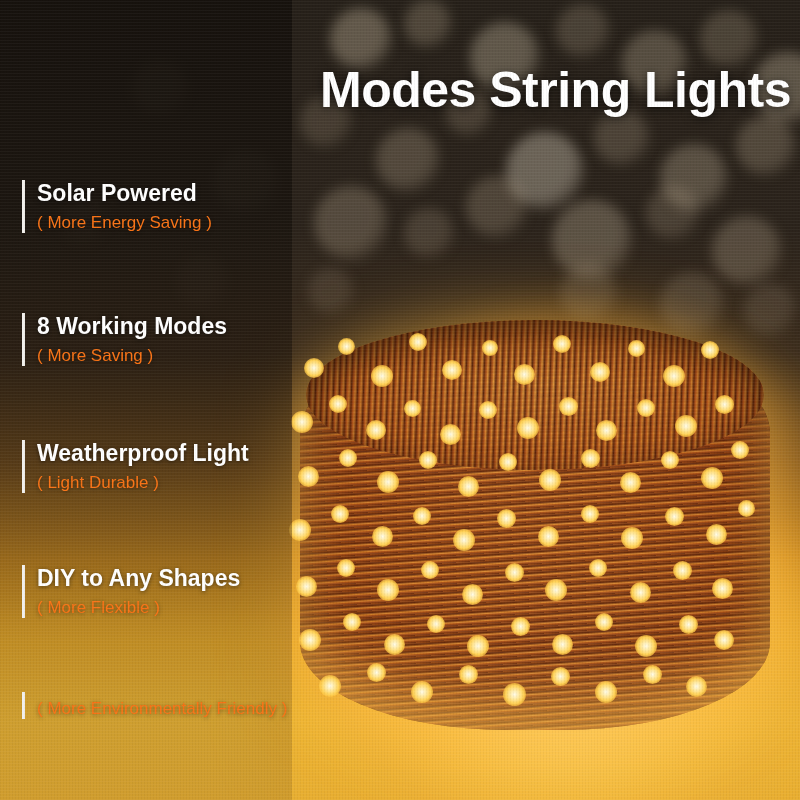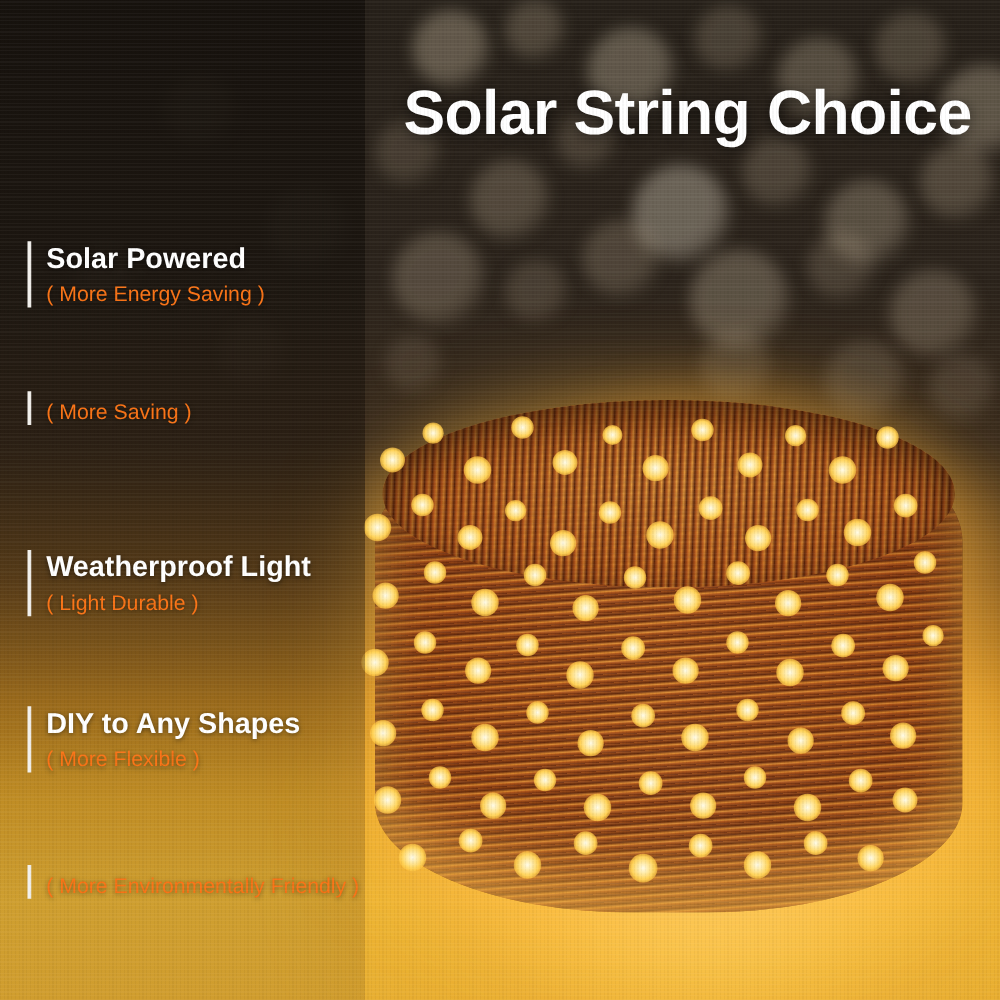--- a/index.html
+++ b/index.html
@@ -332,28 +332,29 @@
         <div class="led" style="left: 202.5px; top: 352.5px; width: 23px; height: 23px;"></div>
         <div class="led" style="left: 250.5px; top: 336.5px; width: 19px; height: 19px;"></div>
         <div class="led" style="left: 295px; top: 351px; width: 22px; height: 22px;"></div>
         <div class="led" style="left: 342.5px; top: 334.5px; width: 19px; height: 19px;"></div>
         <div class="led" style="left: 385.5px; top: 345.5px; width: 21px; height: 21px;"></div>
       </div>
   </div>
 
   <div class="scrim"></div>
 
-  <div class="title">Solar String Choice</div>
+  <div class="title">Modes String Lights</div>
 
   <div class="features" id="feature-list">
-      <div class="feature" style="top: 193px;">
+      <div class="feature" style="top: 180px;">
         <div class="feature-title">Solar Powered</div>
         <div class="feature-sub">( More Energy Saving )</div>
       </div>
       <div class="feature" style="top: 313px;">
+        <div class="feature-title">8 Working Modes</div>
         <div class="feature-sub">( More Saving )</div>
       </div>
       <div class="feature" style="top: 440px;">
         <div class="feature-title">Weatherproof Light</div>
         <div class="feature-sub">( Light Durable )</div>
       </div>
       <div class="feature" style="top: 565px; padding-left: 12px;">
         <div class="feature-title">DIY to Any Shapes</div>
         <div class="feature-sub">( More Flexible )</div>
       </div>

